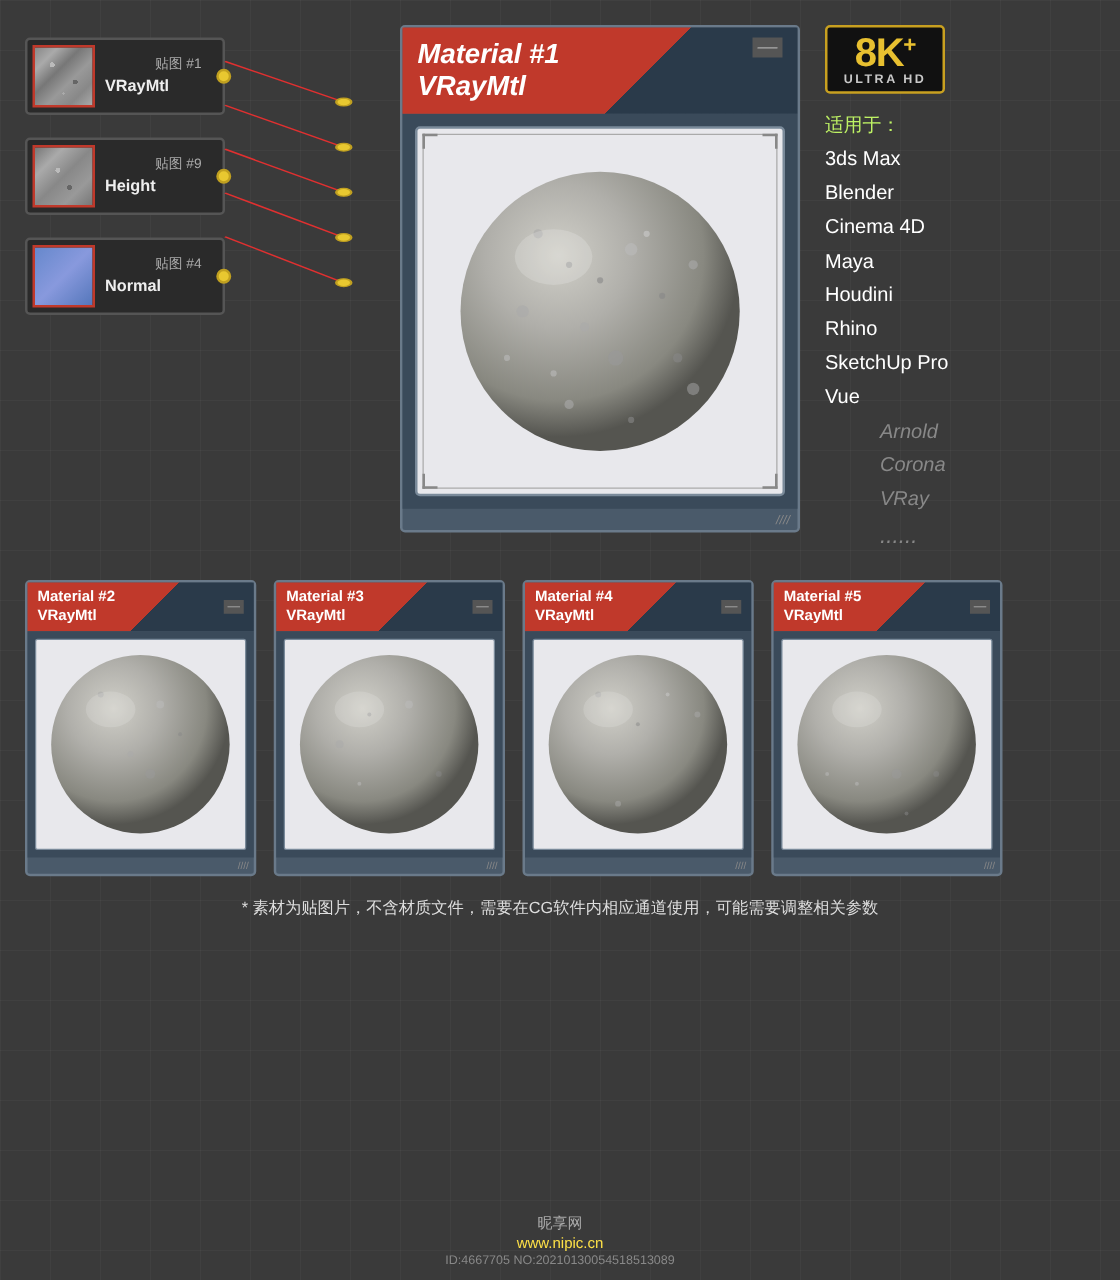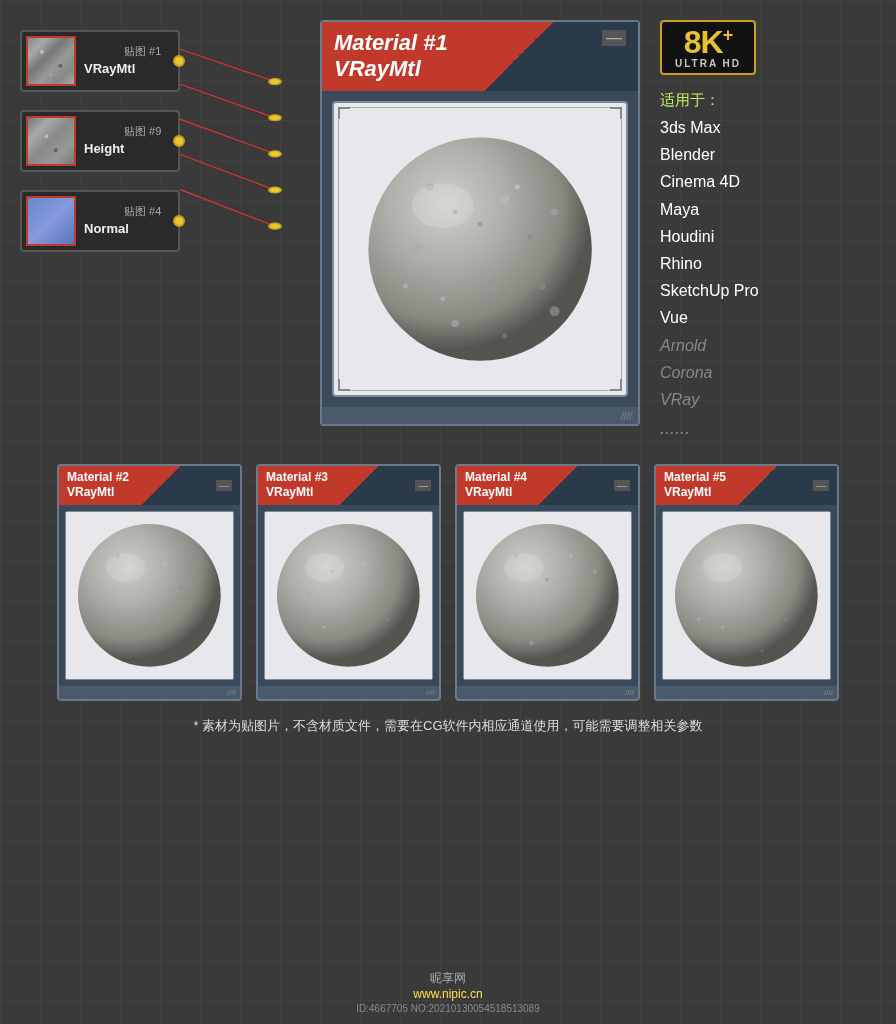--- a/index.html
+++ b/index.html
@@ -302,32 +302,33 @@
       line-height: 1.7;
     }
 
     .software-list li.active {
       color: #ffffff;
     }
 
     .software-list li.inactive {
       color: #888;
       font-style: italic;
+      margin-left: 44px;
     }
 
     .software-list li.dots {
       color: #888;
       font-size: 18px;
     }
 
     
     .bottom-grid {
       display: flex;
       gap: 14px;
-      justify-content: center;
+      justify-content: flex-start;
       margin-top: 10px;
     }
 
     .mini-panel {
       background: #4a5a6a;
       border: 2px solid #6a7a8a;
       border-radius: 4px;
       width: 185px;
       flex-shrink: 0;
     }

